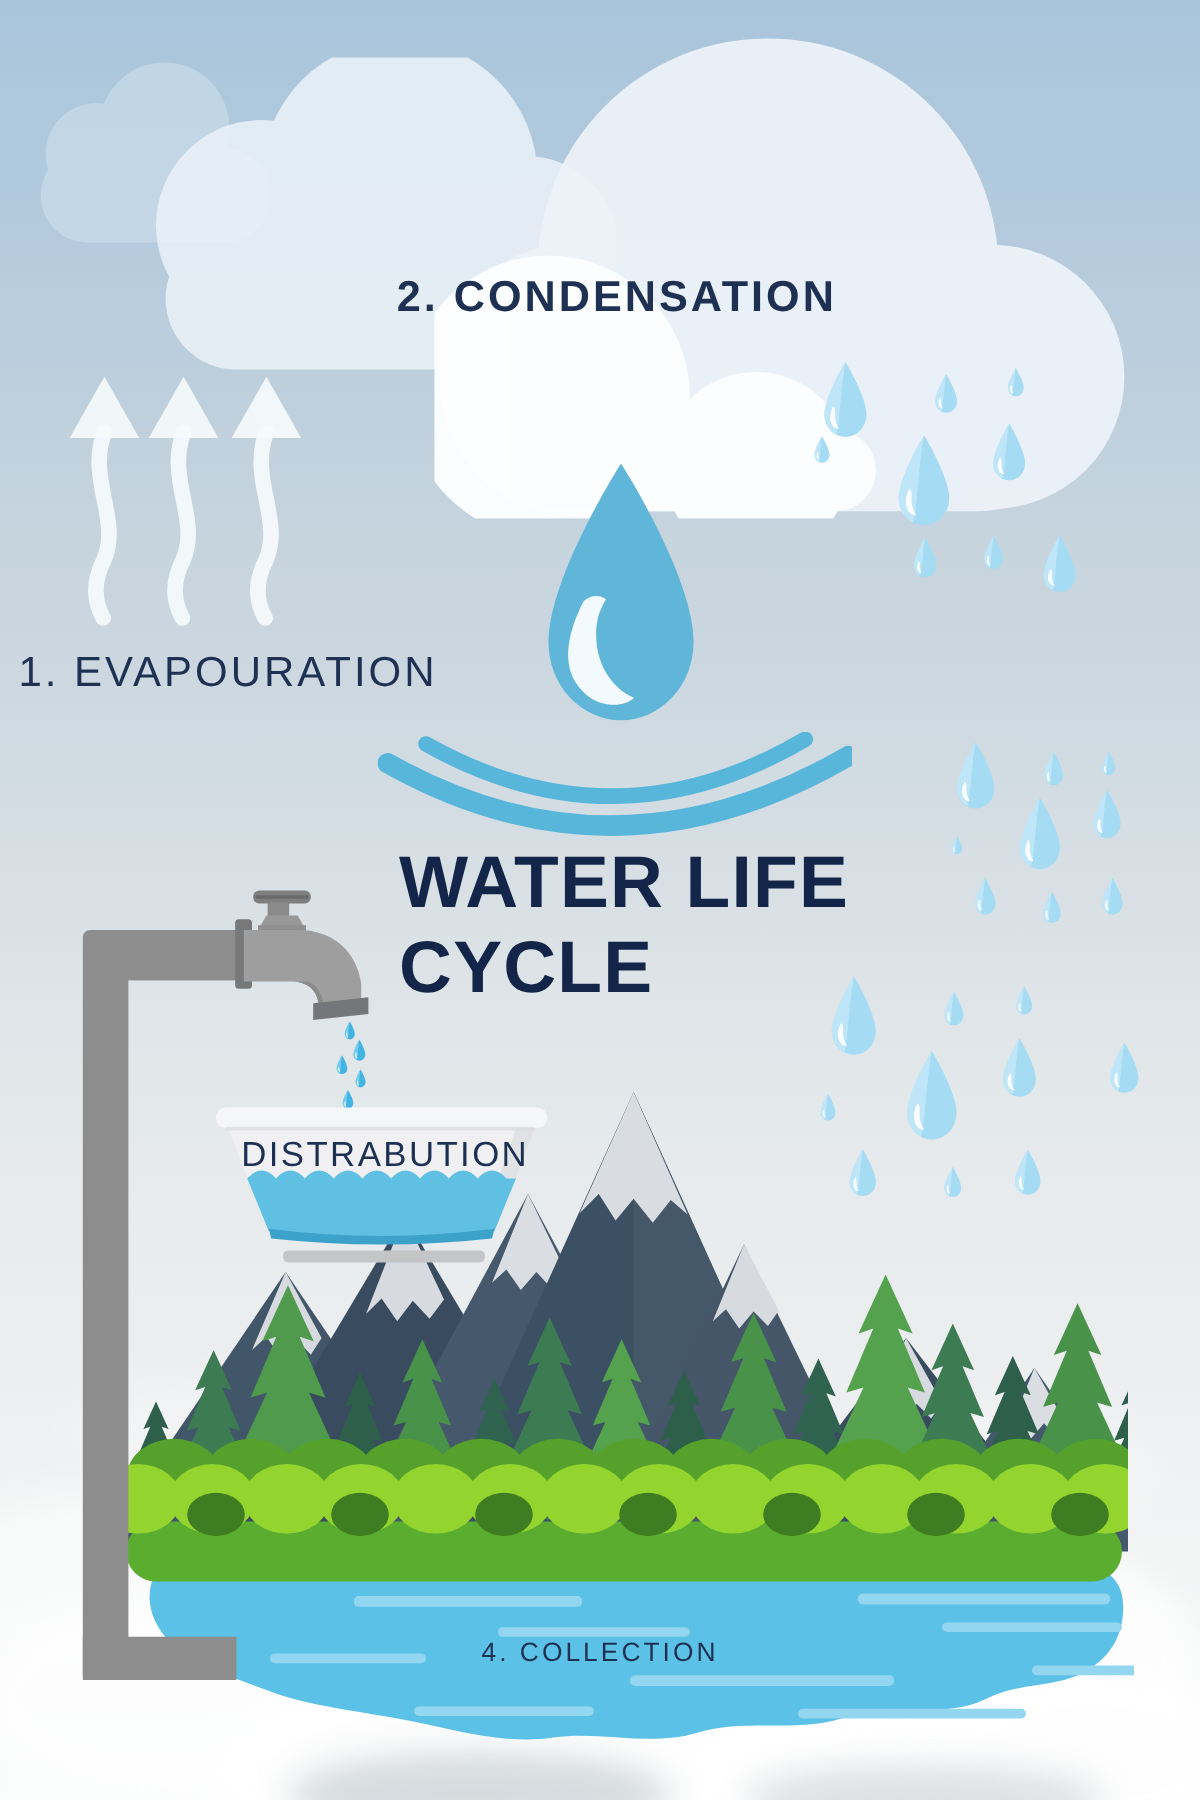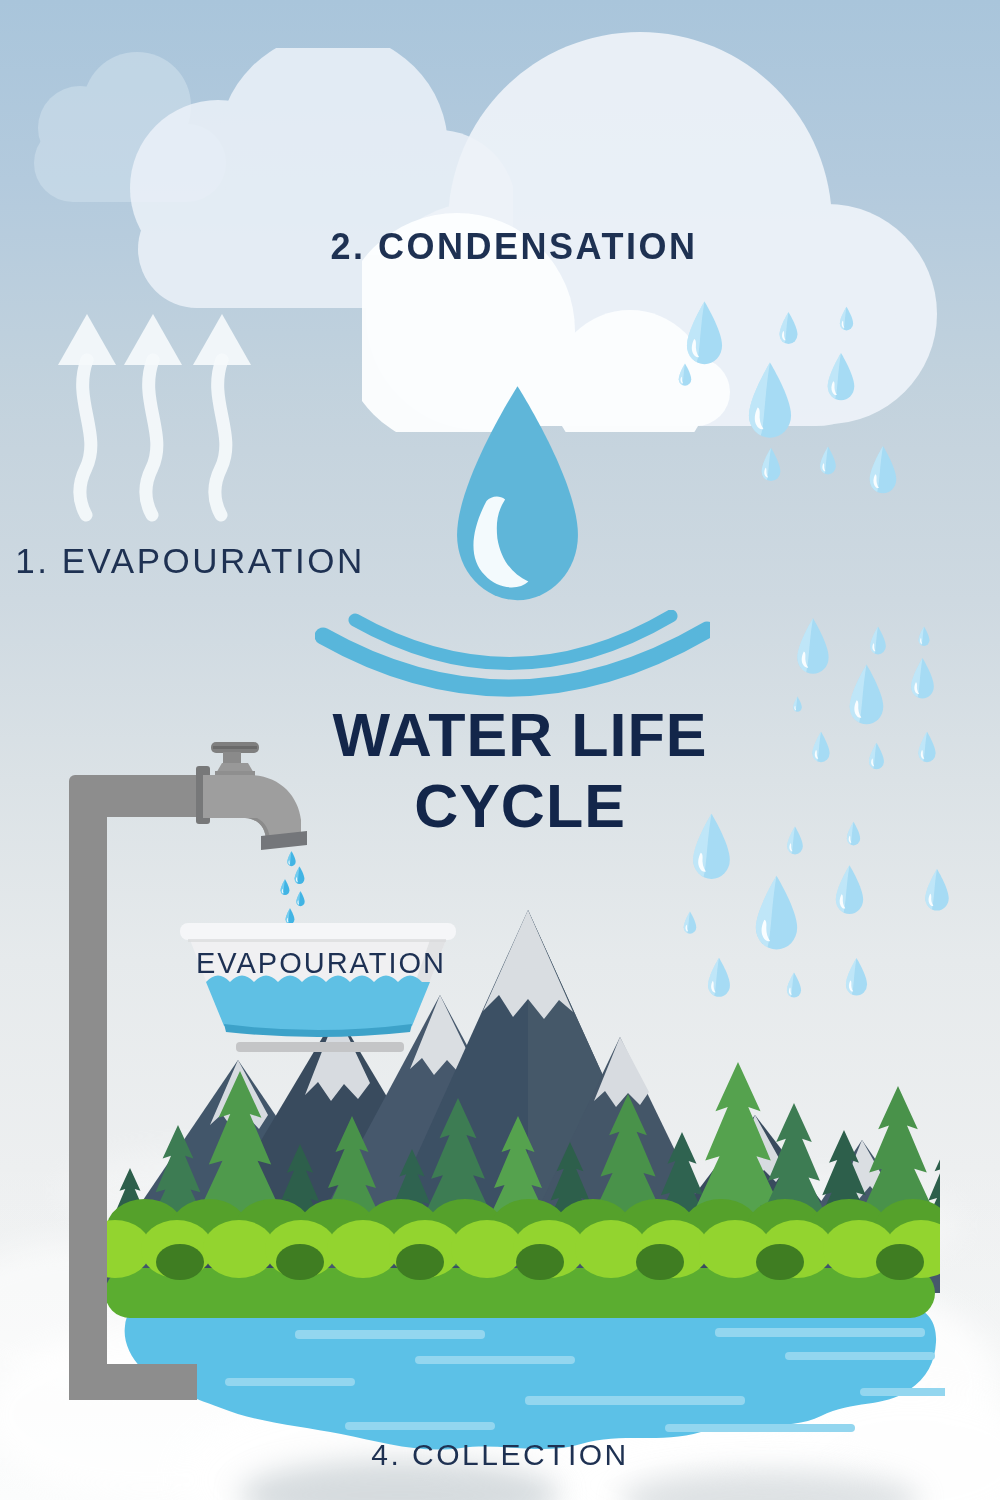--- a/index.html
+++ b/index.html
@@ -23,31 +23,31 @@
   .blob{position:absolute;border-radius:50%;background:#ffffff;filter:blur(14px);}
   .cloud{z-index:1;}
   .cloud-front{z-index:2;}
   .label{
     position:absolute;transform:translateX(-50%);white-space:nowrap;
     color:#1e3152;font-weight:300;letter-spacing:2.5px;font-size:35px;z-index:3;
   }
   .label-condensation{top:226px;left:514px;font-size:36px;font-weight:bold;}
   .label-evaporation{top:541px;left:190px;}
   .label-precipitation{top:541px;left:810px;}
-  .label-collection{top:1438px;left:500px;font-size:30px;z-index:7;}
+  .label-collection{top:1364px;left:500px;font-size:22px;z-index:7;}
   .label-distribution{top:947px;left:321px;font-size:29px;letter-spacing:2px;font-weight:400;color:#1d3053;z-index:10;}
   .rain{position:absolute;left:0;top:0;z-index:3;}
   .drop-span{position:absolute;display:block;line-height:0;}
   .big-drop{left:440px;top:383px;z-index:4;}
   .ripples{left:315px;top:610px;z-index:4;}
   .arrows{left:48px;top:308px;z-index:3;}
   .title{
     position:absolute;left:520px;top:700px;transform:translateX(-50%);z-index:5;
     color:#13264a;font-weight:700;font-size:61px;letter-spacing:1px;line-height:1.16;
-    text-align:center;white-space:nowrap;
+    text-align:left;white-space:nowrap;
   }
   .landscape{left:100px;top:873px;z-index:6;}
   .pool{left:105px;top:1300px;z-index:5;}
   .pipe{background:#8d8d8d;z-index:8;}
   .pipe-vert{left:69px;top:775px;width:38px;height:625px;border-top-left-radius:6px;}
   .pipe-horiz{left:100px;top:775px;width:104px;height:42px;}
   .pipe-bottom{left:69px;top:1364px;width:128px;height:36px;border-bottom-left-radius:4px;}
   .pipe-coupling{left:196px;top:766px;width:14px;height:58px;background:#777879;border-radius:3px;z-index:8;}
   .faucet{left:203px;top:738px;z-index:8;}
   .drips{left:0;top:0;z-index:8;}
@@ -501,15 +501,15 @@
   <svg class="abs basin" width="284" height="140" viewBox="0 0 284 140">
     <rect x="58" y="124" width="168" height="10" rx="4" fill="#c4c5c7"></rect>
     <polygon points="12,22 268,22 232,114 48,114" fill="#f0f0f2"></polygon>
     <polygon points="268,22 252,22 220,114 232,114" fill="#e1e2e4"></polygon>
     <path d="M28,64 q12,-13 24,0 q12,-13 24,0 q12,-13 24,0 q12,-13 24,0 q12,-13 24,0 q12,-13 24,0 q12,-13 24,0 q12,-13 24,0 q12,-13 24,0 L252,64 L234,108 Q140,120 46,108 Z" fill="#5fc0e4"></path>
     <path d="M46,106 Q140,118 234,106 L232,114 Q140,124 48,114 Z" fill="#3da2c9"></path>
     <rect x="2" y="5" width="276" height="17" rx="8" fill="#f5f6f8"></rect>
     <rect x="10" y="21" width="258" height="3" fill="#d9dadc" opacity="0.7"></rect>
   </svg>
 
-  <div class="label label-distribution">EVAPOURATION</div>
+  <div class="label label-distribution">DISTRABUTION</div>
 
 </div>
 
 </body></html>

